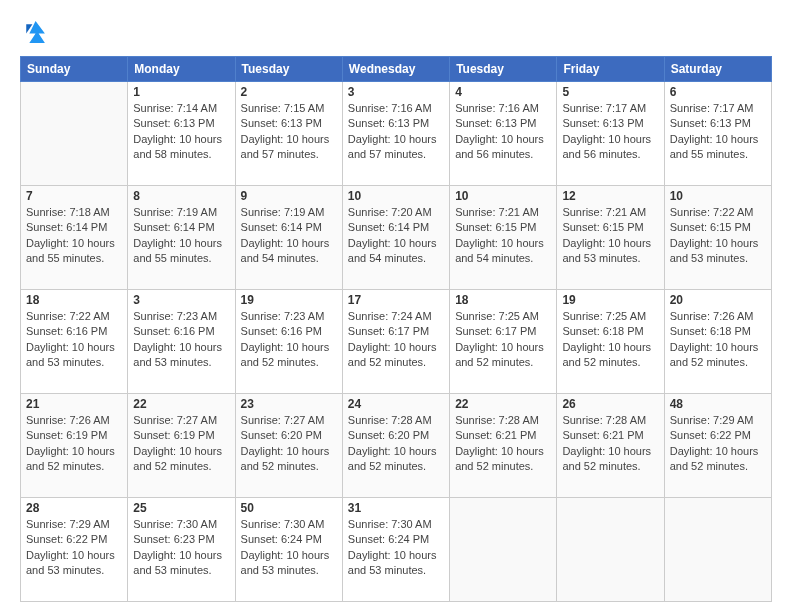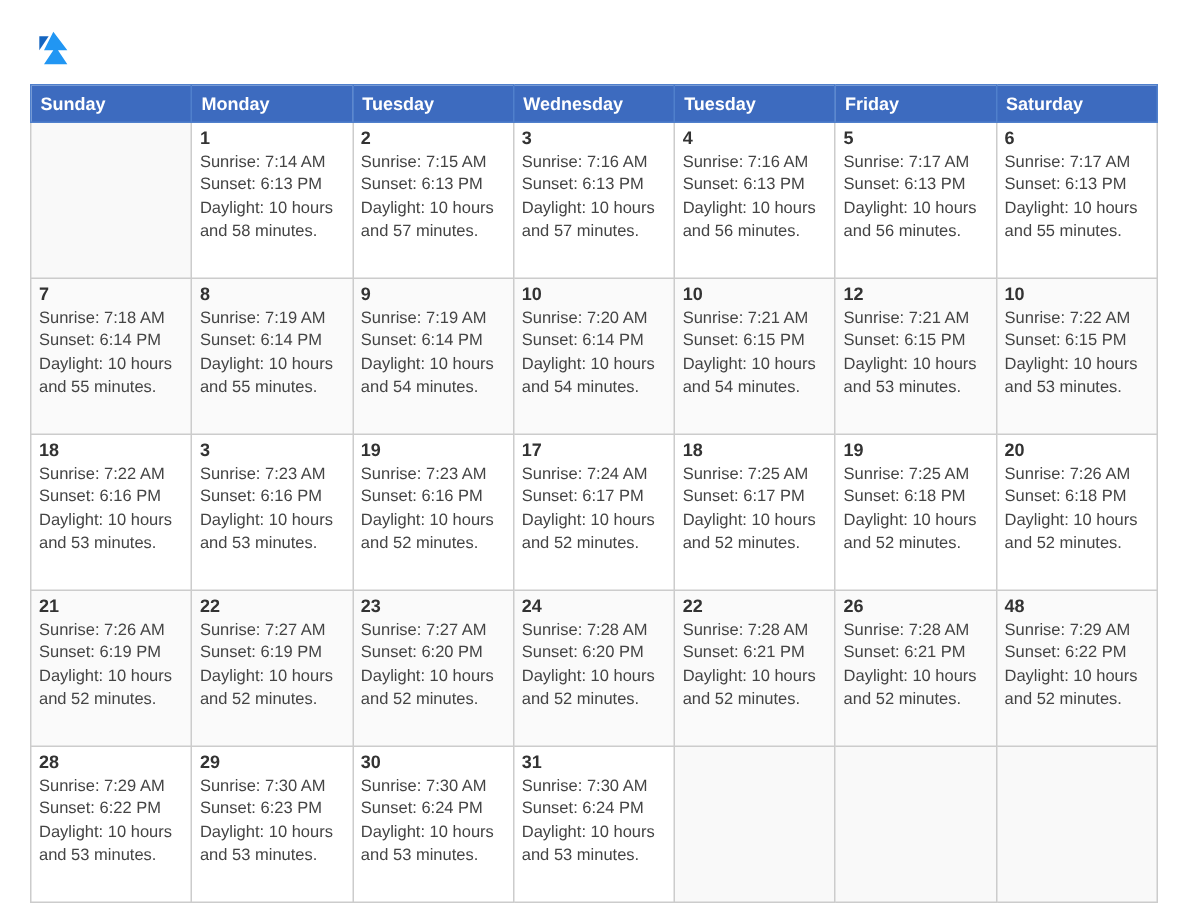--- a/index.html
+++ b/index.html
@@ -323,28 +323,28 @@
         </tr>
         <tr>
           <td>
             <div class="day-num">28</div>
             <div class="day-info" style="white-space: pre-line;">Sunrise: 7:29 AM
 Sunset: 6:22 PM
 Daylight: 10 hours
 and 53 minutes.</div>
           </td>
           <td>
-            <div class="day-num">29</div>
+            <div class="day-num">25</div>
             <div class="day-info" style="white-space: pre-line;">Sunrise: 7:30 AM
 Sunset: 6:23 PM
 Daylight: 10 hours
 and 53 minutes.</div>
           </td>
           <td>
-            <div class="day-num">30</div>
+            <div class="day-num">50</div>
             <div class="day-info" style="white-space: pre-line;">Sunrise: 7:30 AM
 Sunset: 6:24 PM
 Daylight: 10 hours
 and 53 minutes.</div>
           </td>
           <td>
             <div class="day-num">31</div>
             <div class="day-info" style="white-space: pre-line;">Sunrise: 7:30 AM
 Sunset: 6:24 PM
 Daylight: 10 hours

